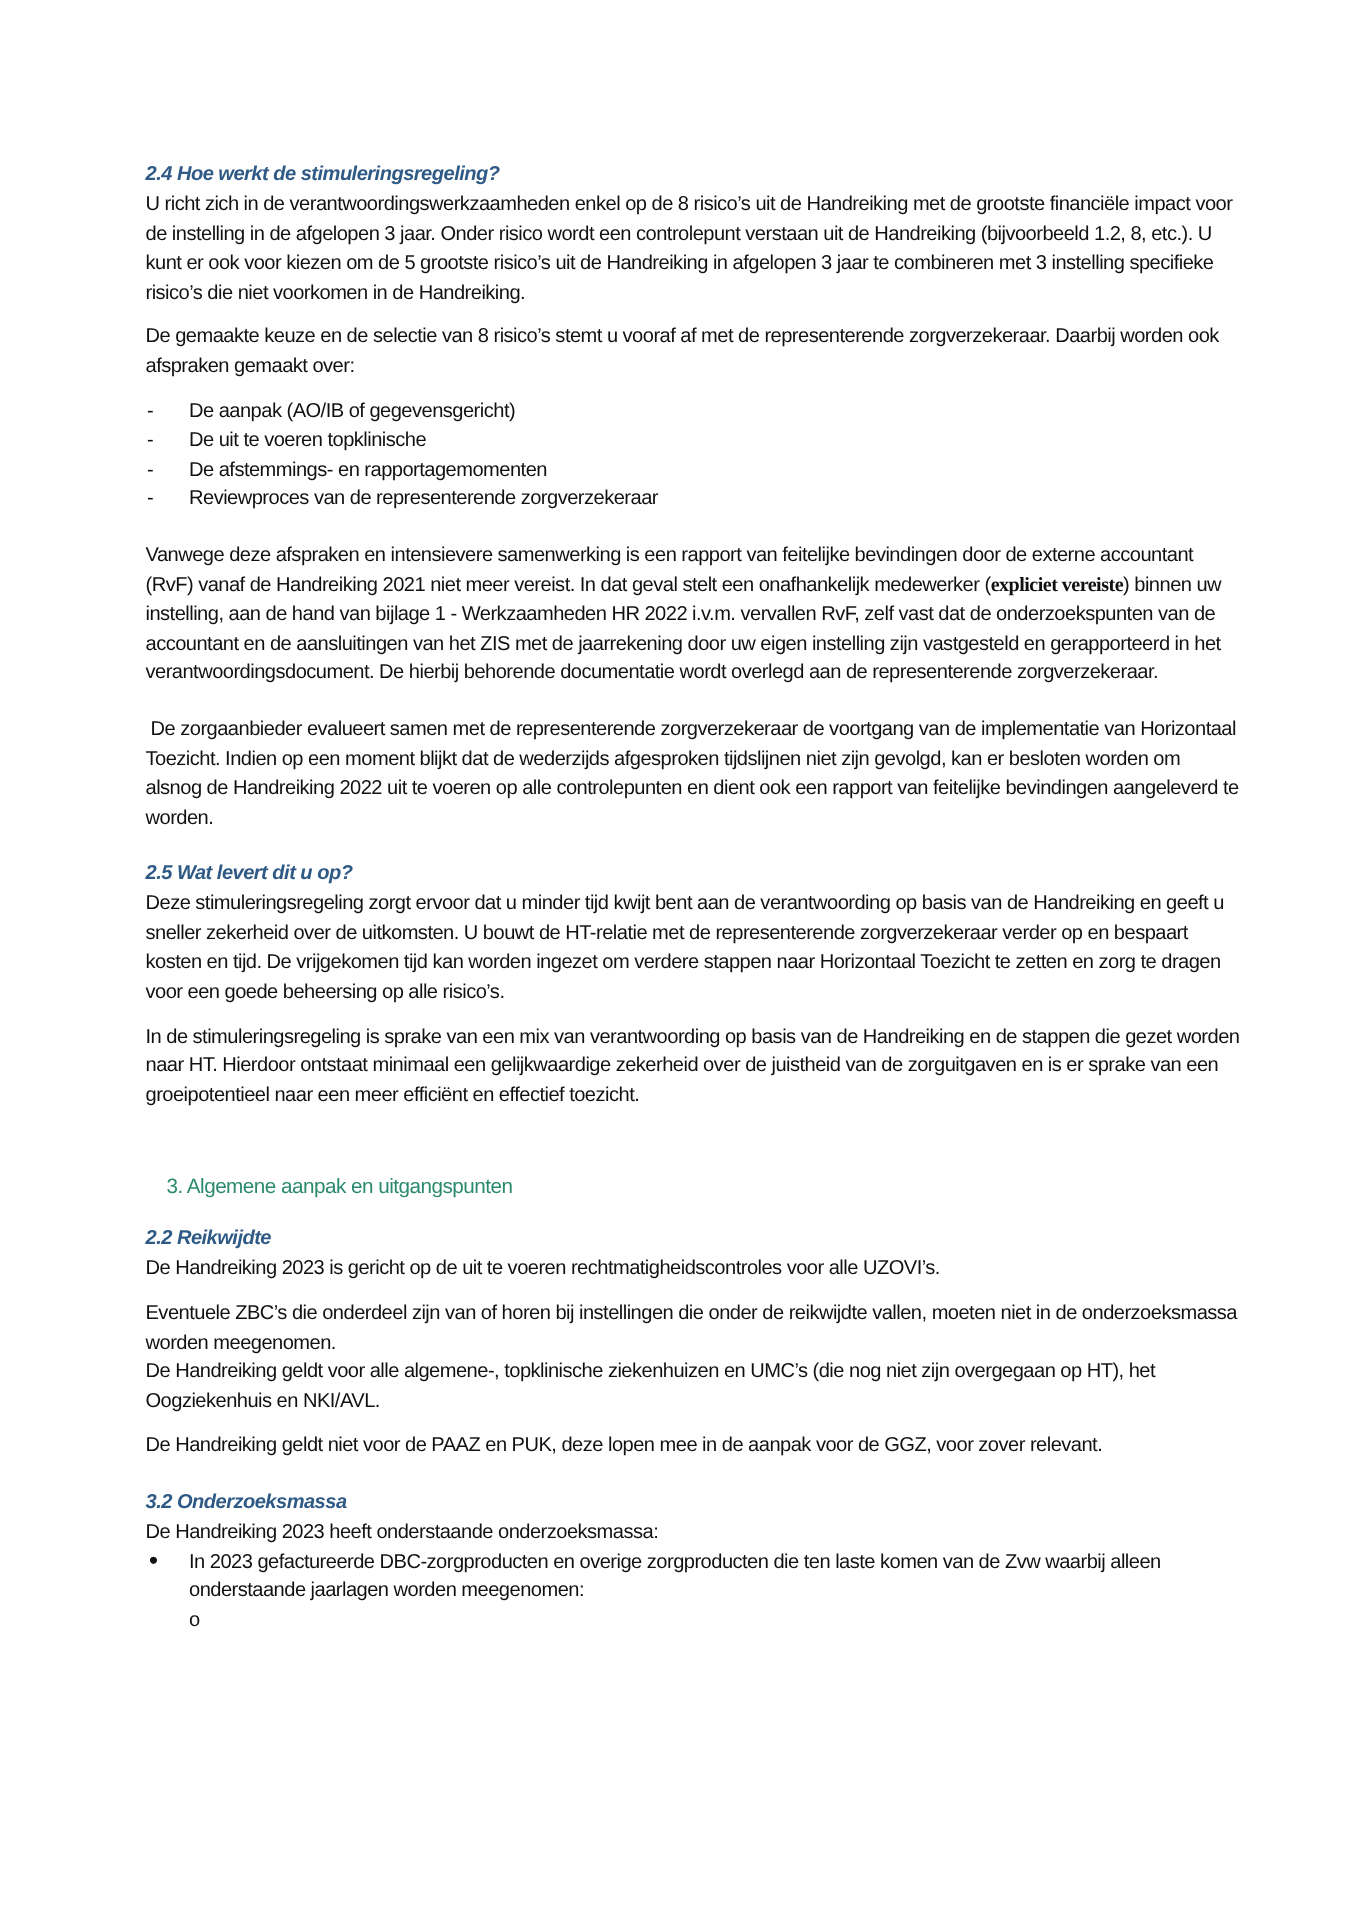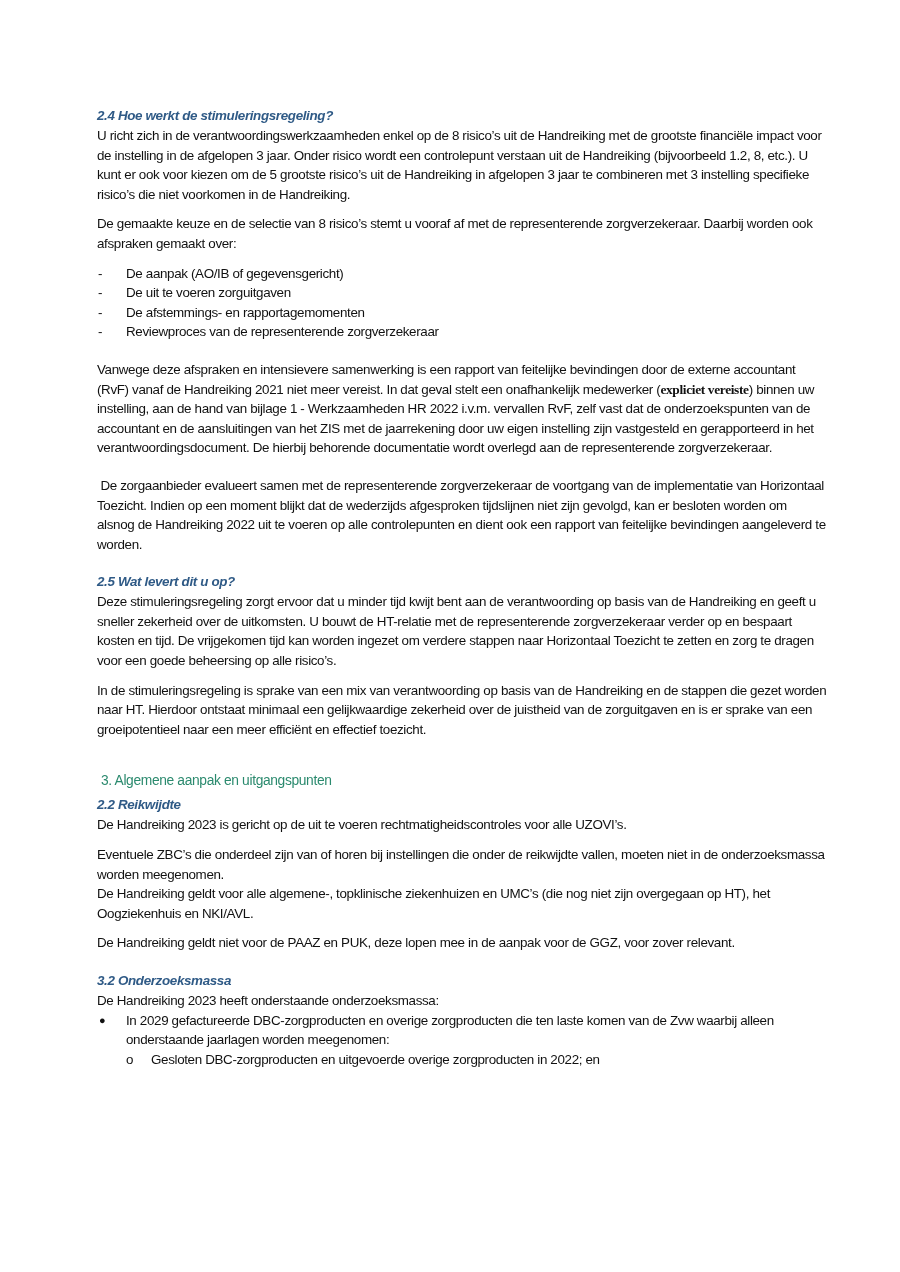--- a/index.html
+++ b/index.html
@@ -29,21 +29,21 @@
       color: #2f5a86;
       font-size: 13.4px;
       line-height: 20px;
       margin: 0;
     }
     .h1 {
       color: #2b8a6e;
       font-weight: normal;
       font-size: 13.8px;
       line-height: 20px;
-      margin: 4px;
+      margin: 14px;
     }
     p {
       margin: 0;
     }
     .gap-s { height: 10px; }
     .gap-m { height: 18px; }
     .gap-l { height: 22px; }
     .dash-list {
       list-style: none;
       padding: 0;
@@ -95,21 +95,21 @@
 <div class="page">
 
   <section>
     <h3 class="h2">2.4 Hoe werkt de stimuleringsregeling?</h3>
     <p>U richt zich in de verantwoordingswerkzaamheden enkel op de 8 risico’s uit de Handreiking met de grootste financiële impact voor de instelling in de afgelopen 3 jaar. Onder risico wordt een controlepunt verstaan uit de Handreiking (bijvoorbeeld 1.2, 8, etc.). U kunt er ook voor kiezen om de 5 grootste risico’s uit de Handreiking in afgelopen 3 jaar te combineren met 3 instelling specifieke risico’s die niet voorkomen in de Handreiking.</p>
     <div class="gap-s"></div>
     <p>De gemaakte keuze en de selectie van 8 risico’s stemt u vooraf af met de representerende zorgverzekeraar. Daarbij worden ook afspraken gemaakt over:</p>
     <div class="gap-s"></div>
     <ul class="dash-list">
       <li><span class="marker">-</span><span>De aanpak (AO/IB of gegevensgericht)</span></li>
-      <li><span class="marker">-</span><span>De uit te voeren zorguitgaven</span></li>
+      <li><span class="marker">-</span><span>De uit te voeren topklinische</span></li>
       <li><span class="marker">-</span><span>De afstemmings- en rapportagemomenten</span></li>
       <li><span class="marker">-</span><span>Reviewproces van de representerende zorgverzekeraar</span></li>
     </ul>
     <div class="gap-m"></div>
     <p><span>Vanwege deze afspraken en intensievere samenwerking is een rapport van feitelijke bevindingen door de externe accountant (RvF) vanaf de Handreiking 2021 niet meer vereist. In dat geval stelt een onafhankelijk medewerker (</span><b>expliciet vereiste</b><span>) binnen uw instelling, aan de hand van bijlage 1 - Werkzaamheden HR 2022 i.v.m. vervallen RvF, zelf vast dat de onderzoekspunten van de accountant en de aansluitingen van het ZIS met de jaarrekening door uw eigen instelling zijn vastgesteld en gerapporteerd in het verantwoordingsdocument. De hierbij behorende documentatie wordt overlegd aan de representerende zorgverzekeraar.</span></p>
     <div class="gap-m"></div>
     <p style="white-space: pre-wrap;"> De zorgaanbieder evalueert samen met de representerende zorgverzekeraar de voortgang van de implementatie van Horizontaal Toezicht. Indien op een moment blijkt dat de wederzijds afgesproken tijdslijnen niet zijn gevolgd, kan er besloten worden om alsnog de Handreiking 2022 uit te voeren op alle controlepunten en dient ook een rapport van feitelijke bevindingen aangeleverd te worden.</p>
   </section>
 
   <div class="gap-m"></div>
@@ -135,21 +135,21 @@
     <div class="gap-s"></div>
     <p>De Handreiking geldt niet voor de PAAZ en PUK, deze lopen mee in de aanpak voor de GGZ, voor zover relevant.</p>
 
     <div class="gap-m"></div>
 
     <h3 class="h2">3.2 Onderzoeksmassa</h3>
     <p>De Handreiking 2023 heeft onderstaande onderzoeksmassa:</p>
     <ul class="bullet-list">
       <li>
         <span class="marker">●</span>
-        <span>In 2029 gefactureerde DBC-zorgproducten en overige zorgproducten die ten laste komen van de Zvw waarbij alleen onderstaande jaarlagen worden meegenomen:</span>
+        <span>In 2023 gefactureerde DBC-zorgproducten en overige zorgproducten die ten laste komen van de Zvw waarbij alleen onderstaande jaarlagen worden meegenomen:</span>
         <ul class="sub-list" style="margin-left:-29px;">
-          <li><span class="marker">o</span><span>Gesloten DBC-zorgproducten en uitgevoerde overige zorgproducten in 2022; en</span></li>
+          <li><span class="marker">o</span></li>
         </ul>
       </li>
     </ul>
   </section>
 
 </div>
 
 </body></html>

